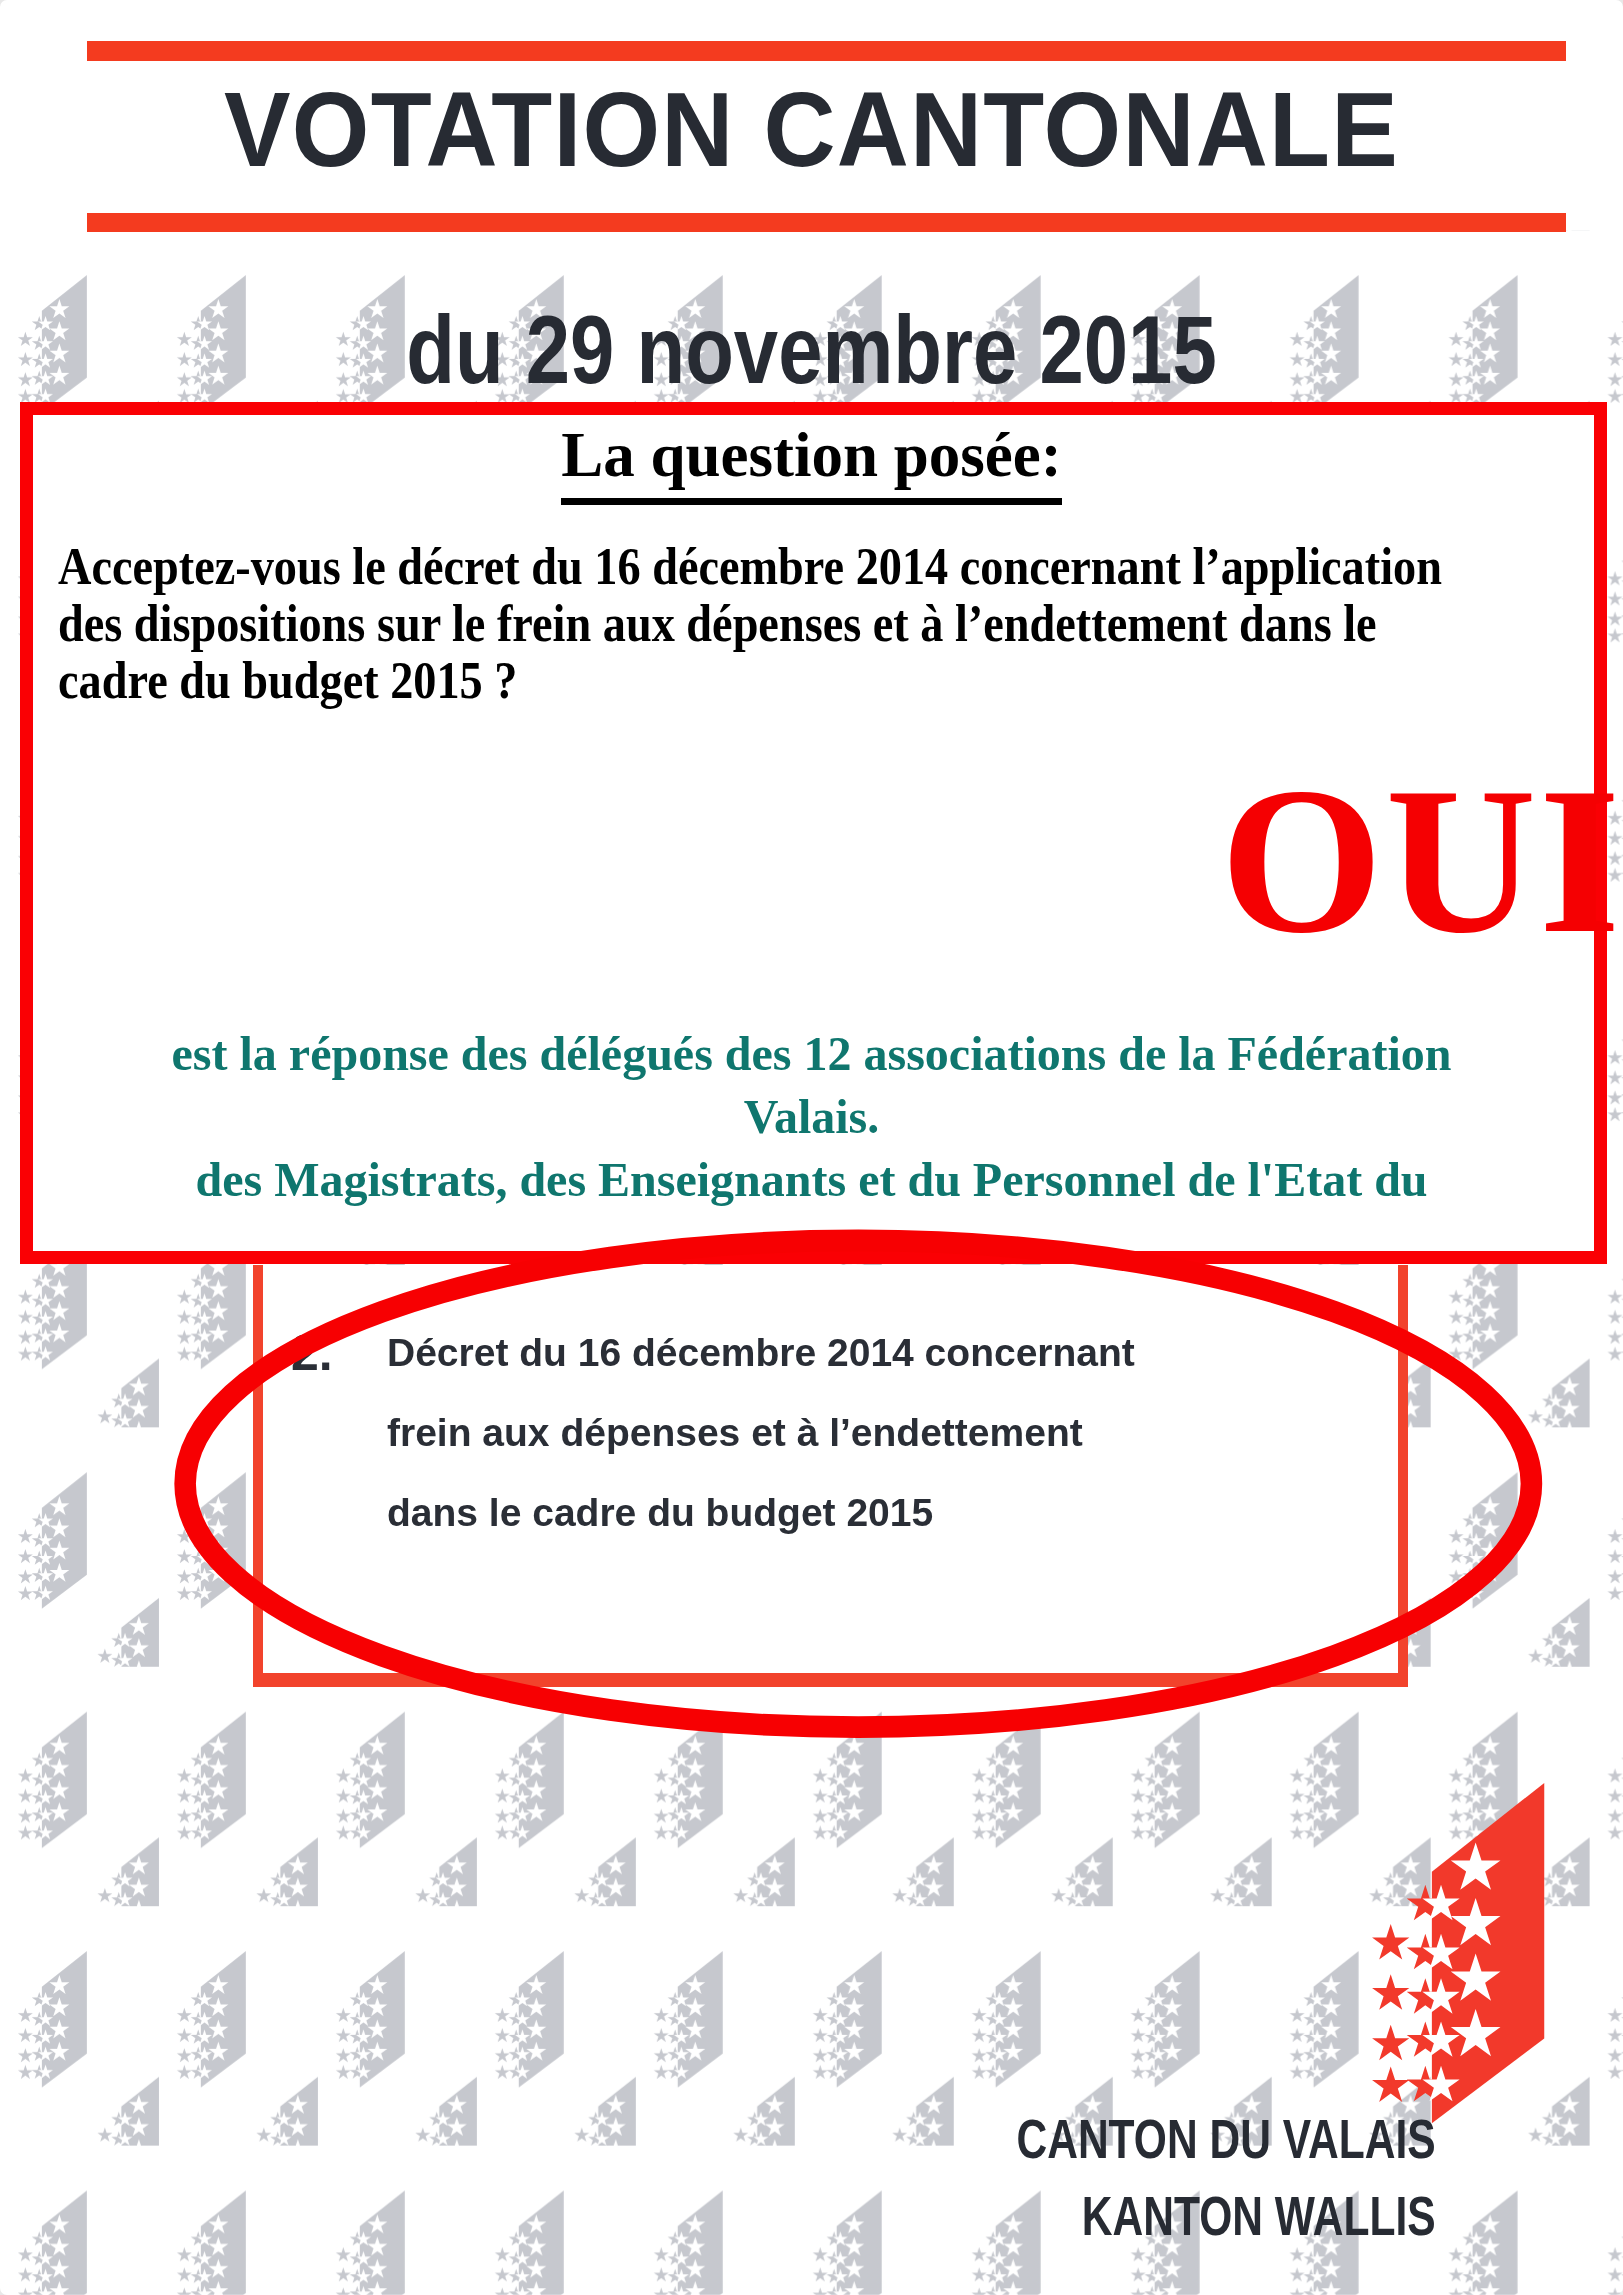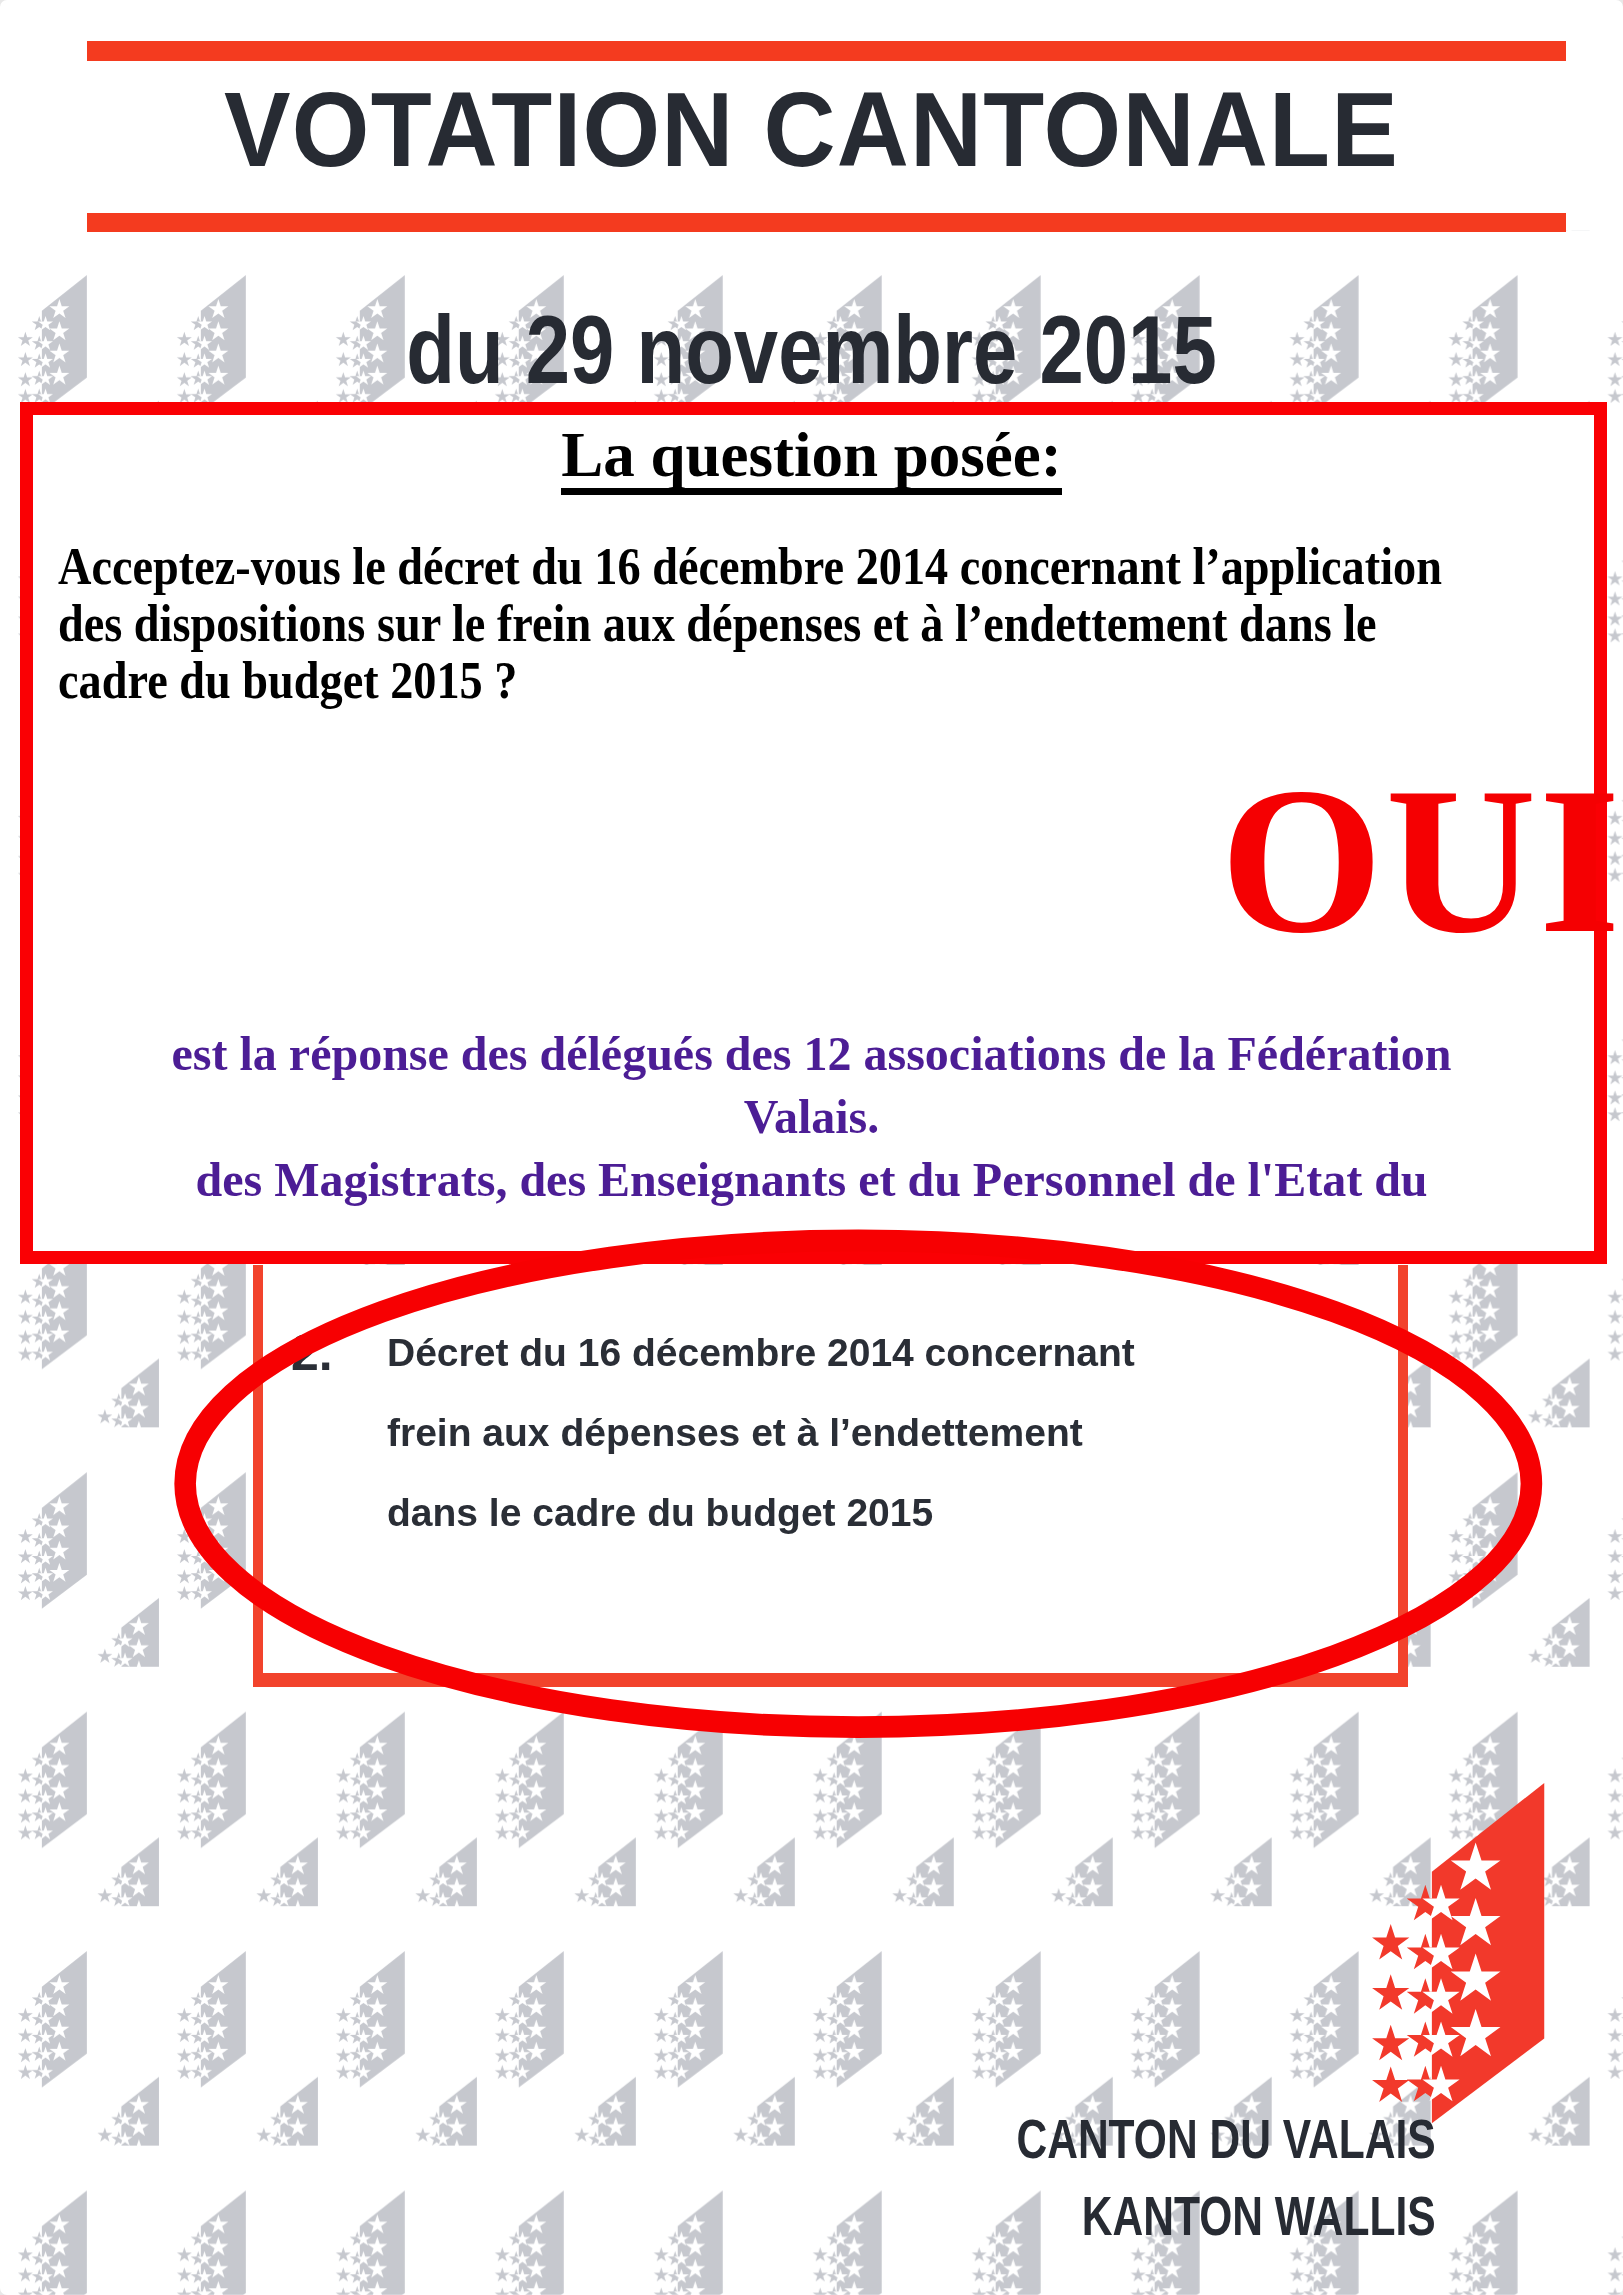--- a/index.html
+++ b/index.html
@@ -58,21 +58,21 @@
     text-align:center;
     font-family:"Liberation Serif","DejaVu Serif",serif;
     font-weight:bold;
     font-size:63px;
     line-height:1.05;
     color:#000;
   }
   .qheading span{
     display:inline-block;
     border-bottom:7.9px solid #000;
-    padding-bottom:0;
+    padding-bottom:10px;
   }
   .question{
     top:538px;left:58px;
     width:1636px;
     font-family:"Liberation Serif","DejaVu Serif",serif;
     font-weight:bold;
     font-size:52px;
     line-height:57px;
     color:#000;
     transform:scaleX(0.89);
@@ -89,21 +89,21 @@
     color:#F50002;
     letter-spacing:2.6px;
   }
   .answer{
     top:1022px;left:0;width:1623px;
     text-align:center;
     font-family:"Liberation Serif","DejaVu Serif",serif;
     font-weight:bold;
     font-size:48px;
     line-height:63px;
-    color:#4c1d95;
+    color:#0f766e;
   }
   .answer div{white-space:nowrap;}
   
   .inner-box{
     left:253px;top:1265px;
     width:1135px;height:408px;
     background:#ffffff;
     border-left:10.5px solid #F2432C;
     border-right:10.5px solid #F2432C;
     border-bottom:14.4px solid #F2432C;

